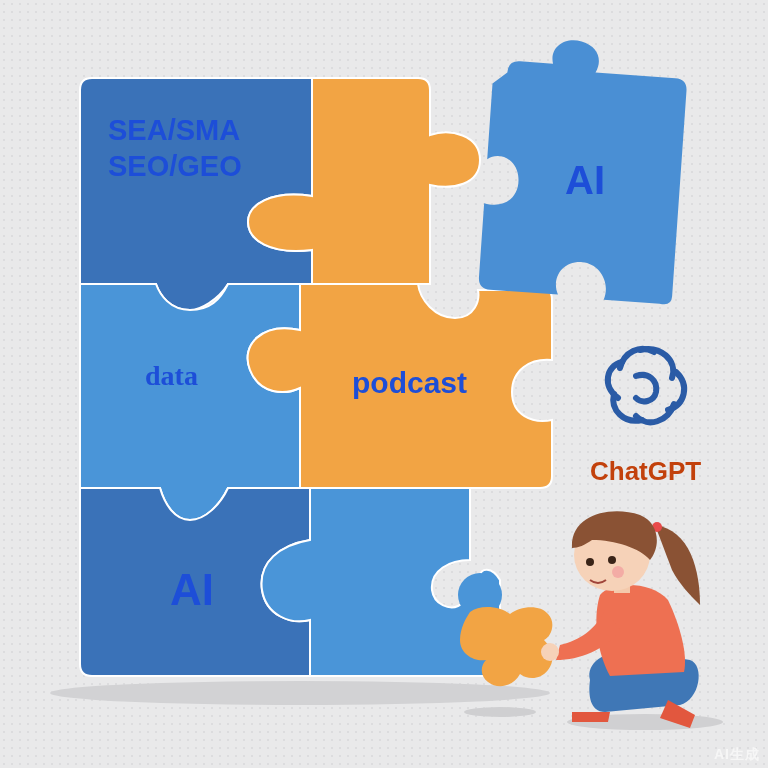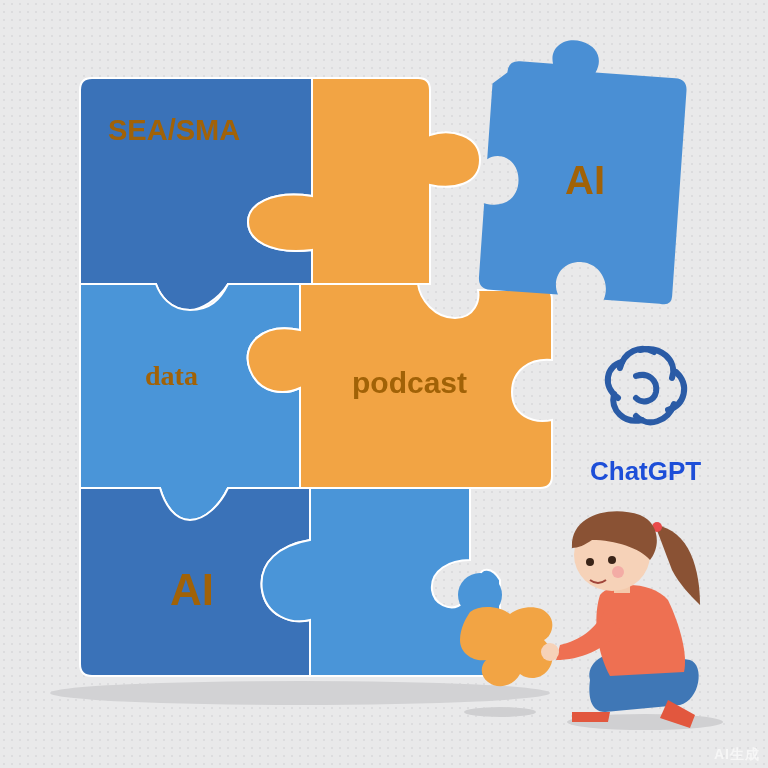--- a/index.html
+++ b/index.html
@@ -1,19 +1,19 @@
 <!DOCTYPE html>
 <html><head>
 <meta charset="utf-8">
 <style>
   html,body{margin:0;padding:0;}
   body{width:768px;height:768px;background:#e9e9ea;position:relative;overflow:hidden;font-family:"Liberation Sans",sans-serif;}
   .bg{position:absolute;inset:0;background-image:radial-gradient(#dcdcde 1px,transparent 1.2px);background-size:8px 8px;}
   svg.scene{position:absolute;left:0;top:0;}
-  .lbl{position:absolute;color:#a16207;font-weight:bold;font-family:"Liberation Sans",sans-serif;}
+  .lbl{position:absolute;color:#1d4ed8;font-weight:bold;font-family:"Liberation Sans",sans-serif;}
   .wm{position:absolute;right:8px;bottom:4px;color:#f6f6f6;font-size:14px;font-weight:bold;letter-spacing:1px;margin-top:15px;}
 </style>
 </head>
 <body>
 
 <div class="bg"></div>
 
 <svg class="scene" width="768" height="768" viewBox="0 0 768 768">
 
   <ellipse cx="300" cy="693" rx="250" ry="12" fill="#d2d2d4"></ellipse>
@@ -67,19 +67,20 @@
     <path d="M572,548 C570,515 610,505 640,515 C658,522 662,545 650,560 C640,548 615,540 592,540 C585,545 578,548 572,548 Z" fill="#8a5234"></path>
     <circle cx="590" cy="562" r="4" fill="#3a2418"></circle>
     <circle cx="612" cy="560" r="4" fill="#3a2418"></circle>
     <circle cx="618" cy="572" r="6" fill="#f2a3a0" opacity="0.8"></circle>
     <path d="M590,580 Q598,586 606,580" stroke="#a0453a" stroke-width="2" fill="none"></path>
   </g>
 </svg>
 
 <div class="lbl" style="left:108px;top:112px;font-size:29px;line-height:36px;">
   <div>SEA/SMA</div>
+  <div>SEO/GEO</div>
 </div>
 <div class="lbl" style="left:145px;top:360px;font-size:28px;font-family:Liberation Serif, serif;">data</div>
 <div class="lbl" style="left:352px;top:366px;font-size:30px;">podcast</div>
 <div class="lbl" style="left:170px;top:565px;font-size:44px;">AI</div>
 <div class="lbl" style="left:565px;top:158px;font-size:40px;">AI</div>
-<div class="lbl" style="left:590px;top:456px;font-size:26px;color:#1d4ed8;">ChatGPT</div>
+<div class="lbl" style="left:590px;top:456px;font-size:26px;color:#c2410c;">ChatGPT</div>
 <div class="wm">AI生成</div>
 
 </body></html>

